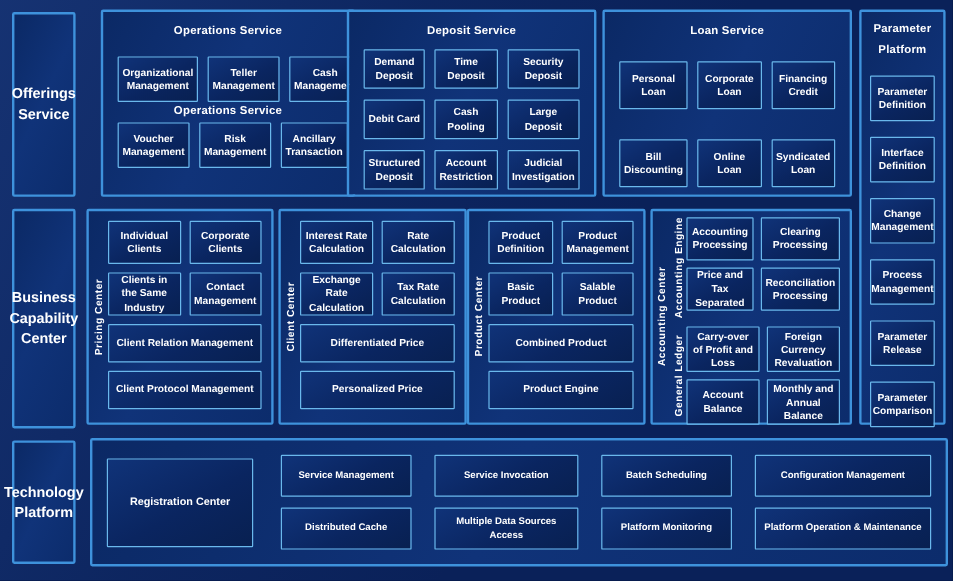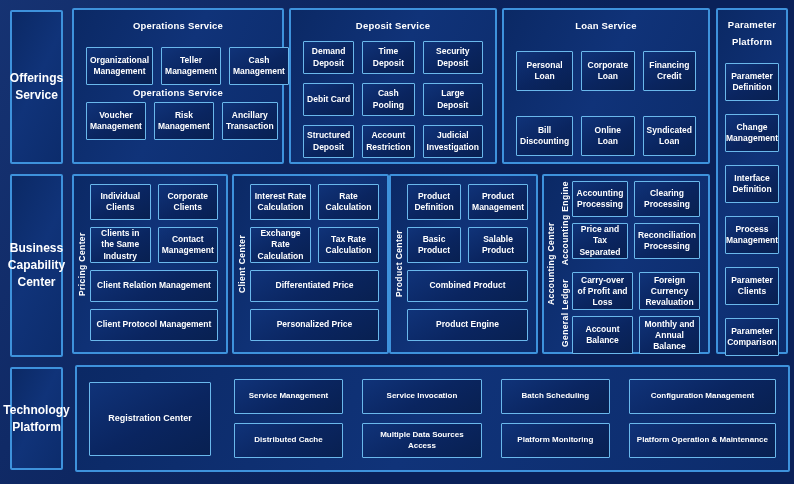--- a/index.html
+++ b/index.html
@@ -40,21 +40,21 @@
   .vlabel {
     writing-mode:vertical-rl; transform:rotate(180deg);
     display:flex; align-items:center; justify-content:center;
     font-weight:bold; font-size:8.5px; text-align:center;
     letter-spacing:.4px; color:#fff;
   }
   
   .svc { display:flex; flex-direction:column; padding:4px 12px 10px; }
   .grid3 { display:grid; grid-template-columns:repeat(3,1fr); gap:8px; }
   
-  #sec-operations { left:72px; top:8px; width:212px; height:156px; }
+  #sec-operations { left:84px; top:8px; width:212px; height:156px; }
   #sec-operations .title { margin-top:6px; }
   #sec-operations .grid3 { margin-top:16px; grid-auto-rows:38px; }
   #sec-operations .midtitle { margin-top:2px; }
   #sec-operations .grid3.r2 { margin-top:4px; }
   
   #sec-deposit { left:289px; top:8px; width:208px; height:156px; }
   #sec-deposit .title { margin-top:6px; }
   #sec-deposit .grid3 { margin-top:10px; grid-auto-rows:33px; row-gap:9px; }
   
   #sec-loan { left:502px; top:8px; width:208px; height:156px; }
@@ -156,24 +156,24 @@
       <div class="box">Syndicated Loan</div>
     </div>
   </div>
 
   <div class="section" id="sec-parameter">
     <div class="title">
       <div>Parameter</div>
       <div>Platform</div>
     </div>
     <div class="box">Parameter Definition</div>
+    <div class="box">Interface Definition</div>
     <div class="box">Change Management</div>
-    <div class="box">Interface Definition</div>
     <div class="box">Process Management</div>
-    <div class="box">Parameter Clients</div>
+    <div class="box">Parameter Release</div>
     <div class="box">Parameter Comparison</div>
   </div>
 
   <div class="section center" id="sec-pricing">
     <div class="vlabel">Pricing Center</div>
     <div class="body">
       <div class="grid2">
         <div class="box">Individual Clients</div>
         <div class="box">Corporate Clients</div>
         <div class="box">Clients in the Same Industry</div>

